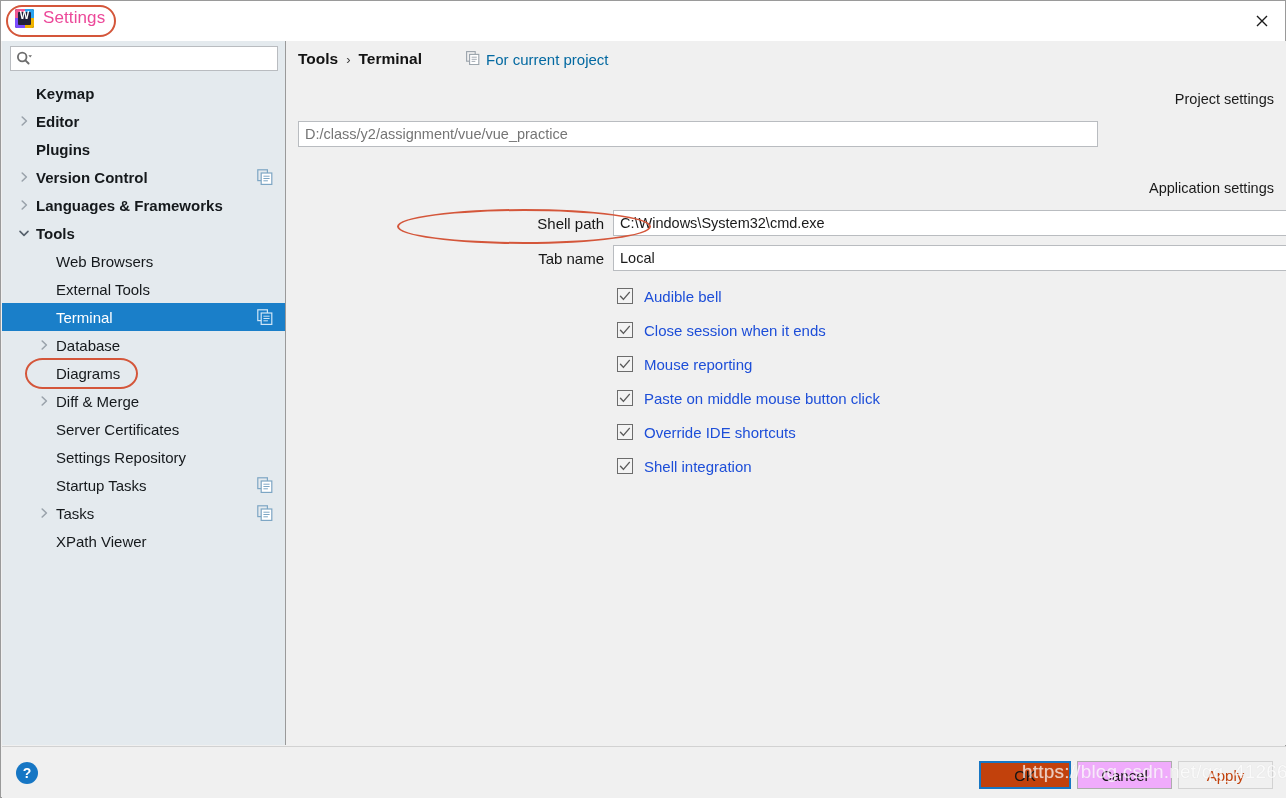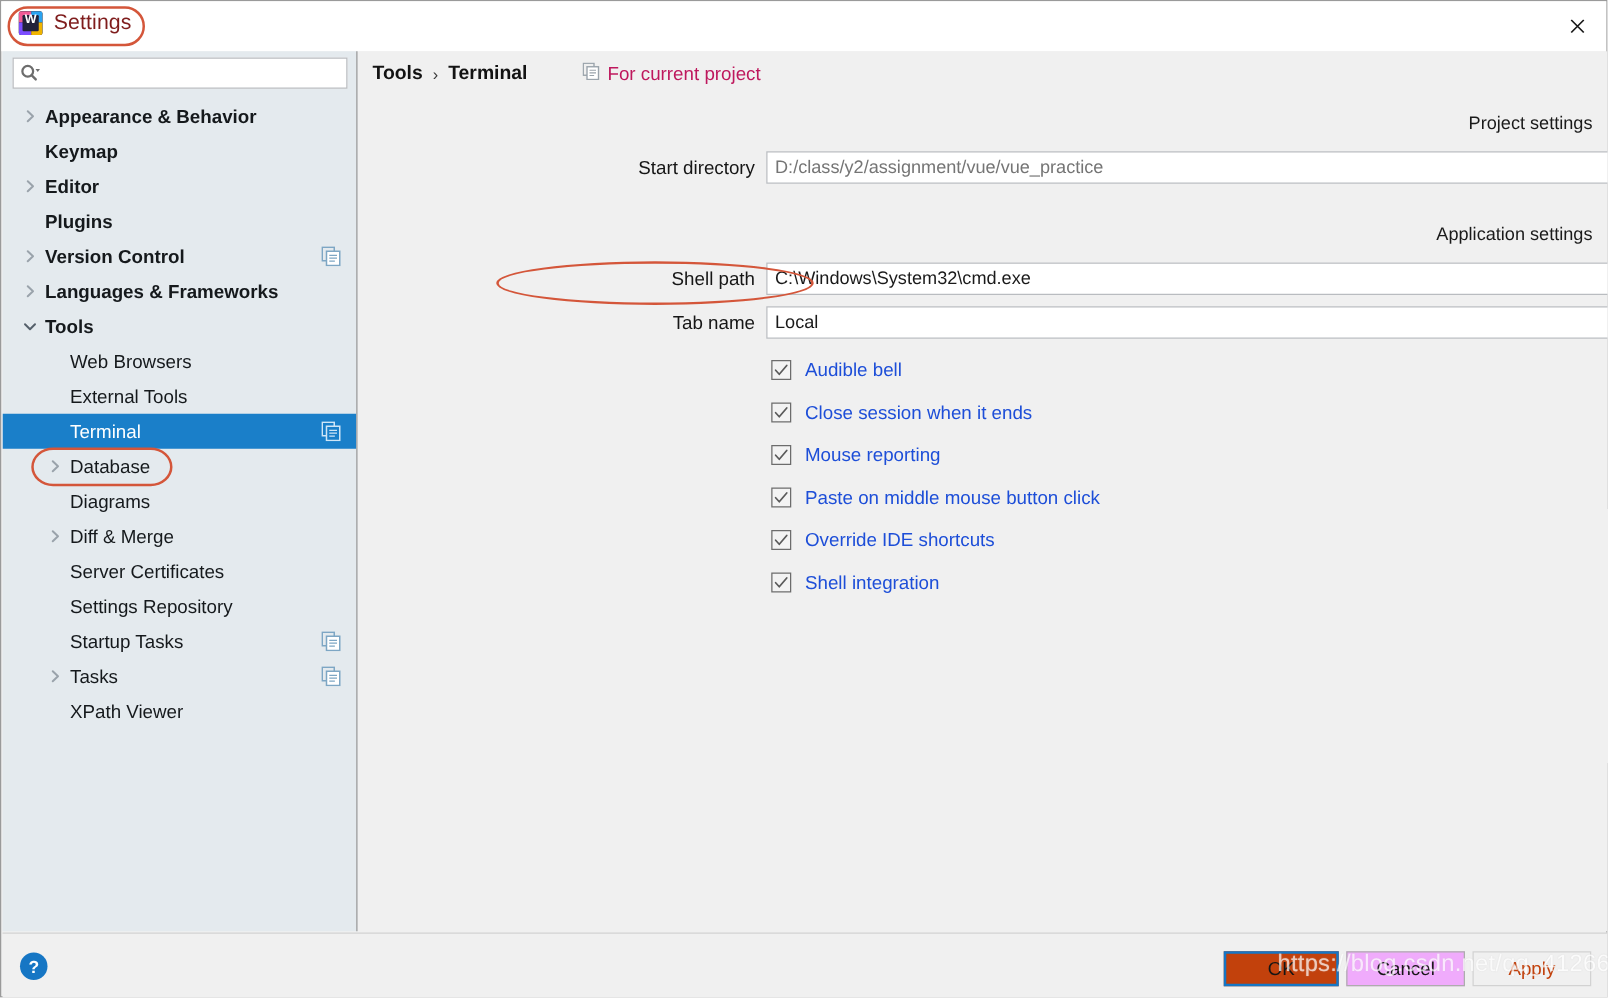--- a/index.html
+++ b/index.html
@@ -61,21 +61,21 @@
     position:absolute; left:3px; top:3px; right:3px; bottom:3px;
     background:#22223a; border-radius:1px;
   }
   #app-icon .letter {
     position:absolute; left:0; right:0; top:1px;
     text-align:center; color:#fff; font-size:10px; font-weight:bold;
     font-family:"Liberation Sans", sans-serif;
   }
   #window-title {
     font-size: 17px;
-    color: #7f1d1d;
+    color: #ec4899;
     letter-spacing: 0.1px;
   }
   #close-button {
     position: absolute;
     right: 0; top: 0;
     width: 46px; height: 40px;
     display: flex;
     align-items: center;
     justify-content: center;
     cursor: default;
@@ -206,21 +206,21 @@
     gap: 8px;
     font-size: 15.5px;
   }
   #breadcrumb .crumb { font-weight: bold; color: #131313; }
   #breadcrumb .sep { color: #3b3b3b; font-size: 13px; }
   #for-project {
     display: flex;
     align-items: center;
     gap: 6px;
     margin-left: 36px;
-    color: #be185d;
+    color: #0369a1;
     font-weight: normal;
     font-size: 15px;
   }
 
   .group {
     position: absolute;
     left: 11px;
     width: 976px;
     display: flex;
     align-items: flex-end;
@@ -404,28 +404,20 @@
           <svg width="17" height="15" viewBox="0 0 17 15">
             <circle cx="6.2" cy="6" r="4.3" stroke="#6d6d6d" stroke-width="1.8" fill="none"></circle>
             <path d="M9.4 9.3 L12.6 12.5" stroke="#6d6d6d" stroke-width="1.9" fill="none" stroke-linecap="round"></path>
             <path d="M12.4 4.2 L16 4.2 L14.2 6.6 Z" fill="#6d6d6d"></path>
           </svg>
         </span>
         <input id="search-input" type="text" value="" placeholder="" style="">
       </div>
 
       <div id="tree">
-          <div class="tree-row lvl0 bold">
-            <span class="arrow">
-              <svg width="11" height="12" viewBox="0 0 11 12">
-                <path d="M3.2 2 L7.4 6 L3.2 10" stroke="#9aa3ab" stroke-width="1.6" fill="none" stroke-linecap="round" stroke-linejoin="round"></path>
-              </svg>
-            </span>
-            <span class="label">Appearance &amp; Behavior</span>
-          </div>
           <div class="tree-row lvl0 bold">
             <span class="arrow"></span>
             <span class="label">Keymap</span>
           </div>
           <div class="tree-row lvl0 bold">
             <span class="arrow">
               <svg width="11" height="12" viewBox="0 0 11 12">
                 <path d="M3.2 2 L7.4 6 L3.2 10" stroke="#9aa3ab" stroke-width="1.6" fill="none" stroke-linecap="round" stroke-linejoin="round"></path>
               </svg>
             </span>
@@ -555,21 +547,20 @@
           <span>For current project</span>
         </span>
       </div>
 
       <div class="group" id="group-project">
         <span>Project settings</span>
         <span class="rule"></span>
       </div>
 
       <div class="field-row" id="row-start-dir">
-        <span class="field-label">Start directory</span>
         <input class="text-input placeholderish" type="text" value="" placeholder="D:/class/y2/assignment/vue/vue_practice" style="">
 
       </div>
 
       <div class="group" id="group-app">
         <span>Application settings</span>
         <span class="rule"></span>
       </div>
 
       <div class="field-row" id="row-shell-path">

